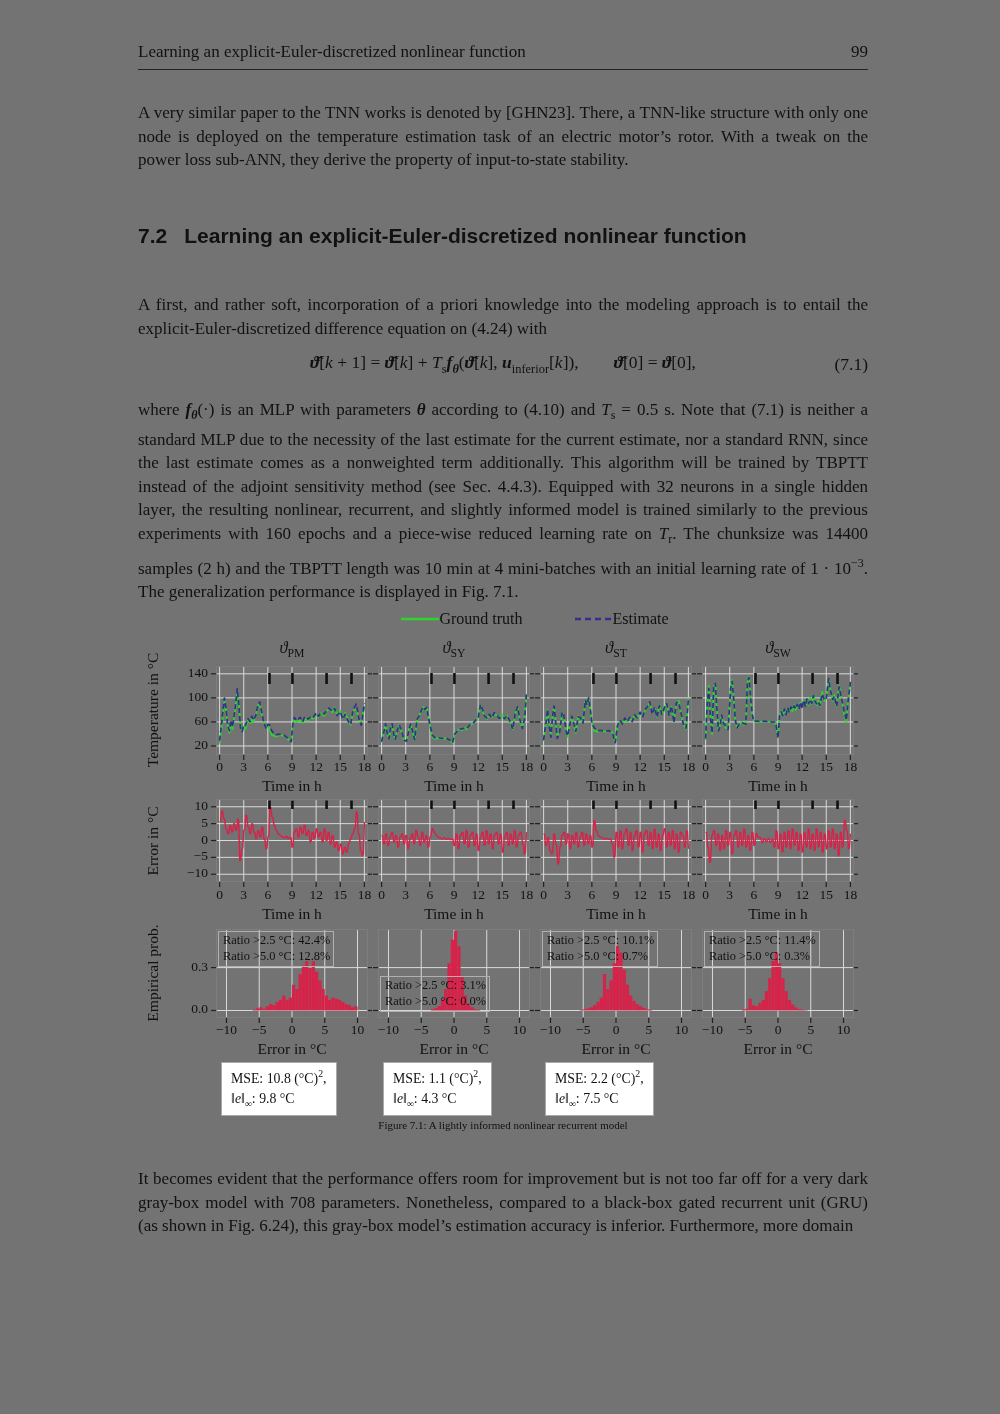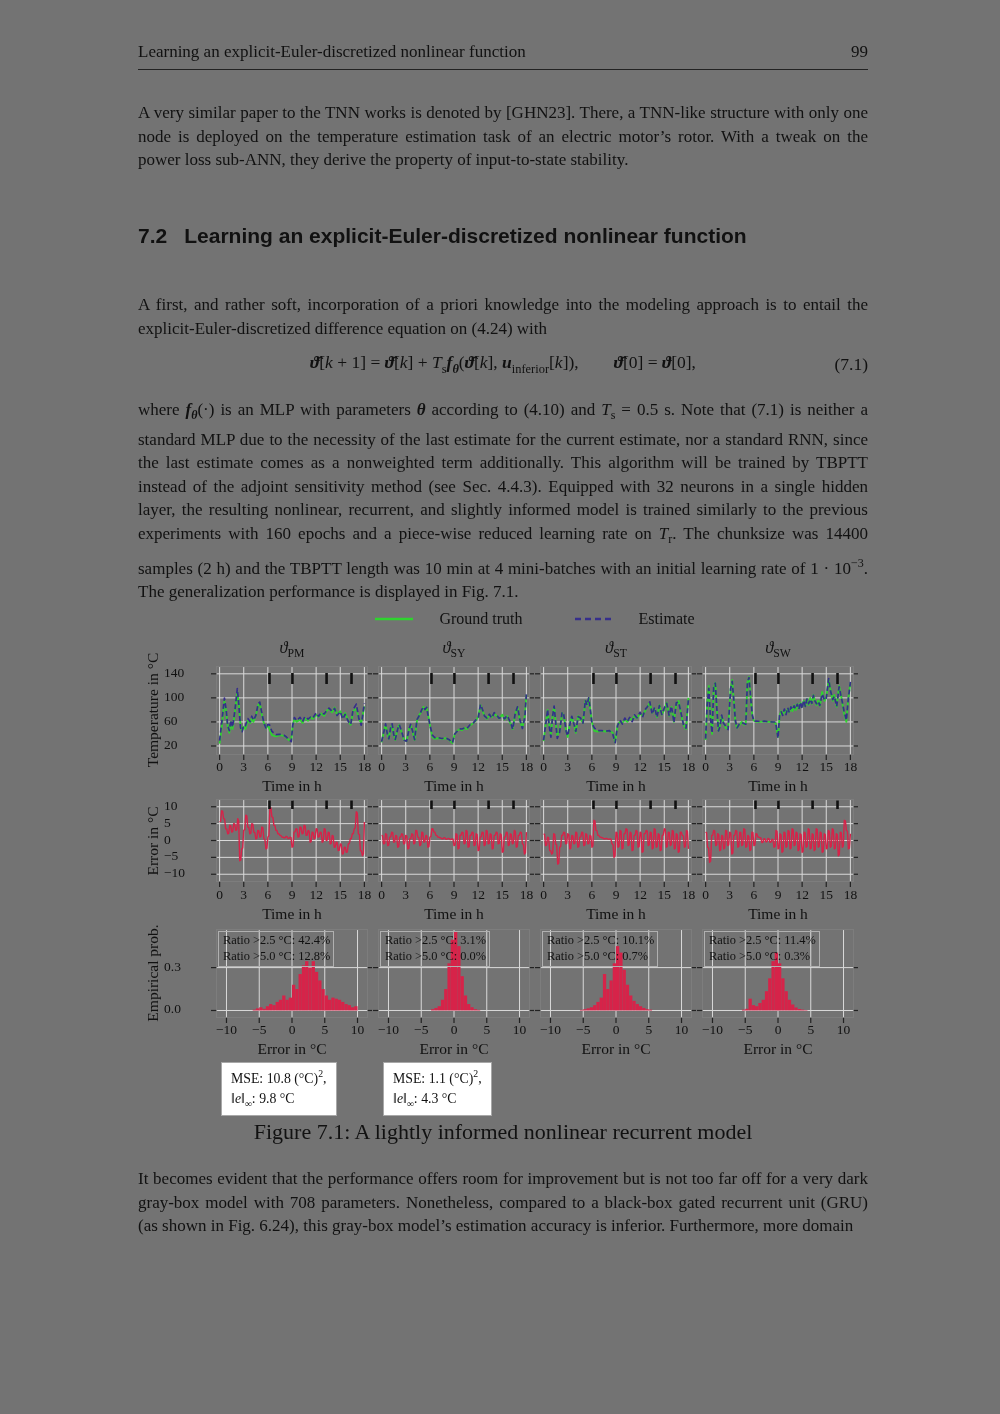--- a/index.html
+++ b/index.html
@@ -8,28 +8,28 @@
   .abs{position:absolute;}
   .hdr{top:42px;left:138px;width:730px;display:flex;justify-content:space-between;
        font-size:17px;padding-bottom:7px;border-bottom:1.3px solid #222;}
   .body-par{width:730px;left:138px;font-size:17px;line-height:23.5px;text-align:justify;}
   .sec-head{top:224px;left:138px;width:760px;font-family:"Liberation Sans","DejaVu Sans",sans-serif;
             font-weight:bold;font-size:21px;display:flex;gap:17px;}
   .eq-wrap{top:352px;left:138px;width:730px;height:30px;font-size:17.5px;}
   .eq-body{position:absolute;left:0;right:0;text-align:center;}
   .eq-num{position:absolute;right:0;top:2px;}
   sub{font-size:71%;} sup{font-size:71%;}
-  .cap{top:1119px;left:138px;width:730px;text-align:center;font-size:22px;}
+  .cap{top:1119px;left:138px;width:730px;text-align:center;font-size:11px;}
   .fig-legend{top:610px;left:0;width:1070px;display:flex;justify-content:center;gap:52px;
               font-size:16px;align-items:center;}
-  .leg-item{display:flex;align-items:center;gap:26px;}
+  .leg-item{display:flex;align-items:center;gap:0;}
   .col-title{top:638px;width:152px;text-align:center;font-size:16.5px;}
   .ylab{transform:translate(-50%,-50%) rotate(-90deg);white-space:nowrap;font-size:15.5px;}
   .tickx{transform:translateX(-50%);font-size:13.5px;white-space:nowrap;}
-  .ticky{width:44px;font-size:13.5px;}
+  .ticky{width:44px;text-align:right;font-size:13.5px;}
   .xlabel{width:152px;text-align:center;font-size:15.5px;}
   .ratio-box{border:1px solid #b0b0b0;background:transparent;font-size:12.4px;line-height:1.32;
              padding:0px 3px 1px 4px;white-space:nowrap;}
   .mse-box{border:1.3px solid #a8a8a8;background:#fff;font-size:13.8px;line-height:1.45;
            padding:4px 9px;white-space:nowrap;}
   svg{position:absolute;overflow:visible;}
 </style>
 </head>
 <body>
 
@@ -354,21 +354,21 @@
         <line x1="152" y1="81.49397590361447" x2="156" y2="81.49397590361447" stroke="#222" stroke-width="1.2"></line>
         <line x1="0" y1="38.60240963855422" x2="-5" y2="38.60240963855422" stroke="#222" stroke-width="1.2"></line>
         <line x1="152" y1="38.60240963855422" x2="156" y2="38.60240963855422" stroke="#222" stroke-width="1.2"></line>
       </svg>
       <div class="tickx" style="position:absolute;left:388.48275862068965px;top:1022px;">−10</div>
       <div class="tickx" style="position:absolute;left:421.2413793103448px;top:1022px;">−5</div>
       <div class="tickx" style="position:absolute;left:454px;top:1022px;">0</div>
       <div class="tickx" style="position:absolute;left:486.7586206896552px;top:1022px;">5</div>
       <div class="tickx" style="position:absolute;left:519.5172413793103px;top:1022px;">10</div>
       <div class="xlabel" style="position:absolute;left:378px;top:1040px;">Error in °C</div>
-      <div class="ratio-box" style="position:absolute;left:380px;top:931px;">Ratio &gt;2.5 °C: 3.1%<br>Ratio &gt;5.0 °C: 0.0%</div>
+      <div class="ratio-box" style="position:absolute;left:380px;top:976px;">Ratio &gt;2.5 °C: 3.1%<br>Ratio &gt;5.0 °C: 0.0%</div>
       <div class="mse-box" style="position:absolute;left:383px;top:1062px;">MSE: 1.1 (°C)<sup>2</sup>,<br>‖<i>e</i>‖<sub>∞</sub>: 4.3 °C</div>
       <div class="col-title" style="position:absolute;left:540px;"><i>ϑ</i><sub>ST</sub></div>
       <svg width="152" height="89" style="left:540px;top:666px;">
         <line x1="3.6190476190476195" y1="0" x2="3.6190476190476195" y2="89" stroke="#d9d9d9" stroke-width="1"></line>
         <line x1="27.746031746031747" y1="0" x2="27.746031746031747" y2="89" stroke="#d9d9d9" stroke-width="1"></line>
         <line x1="51.87301587301587" y1="0" x2="51.87301587301587" y2="89" stroke="#d9d9d9" stroke-width="1"></line>
         <line x1="76" y1="0" x2="76" y2="89" stroke="#d9d9d9" stroke-width="1"></line>
         <line x1="100.12698412698413" y1="0" x2="100.12698412698413" y2="89" stroke="#d9d9d9" stroke-width="1"></line>
         <line x1="124.25396825396825" y1="0" x2="124.25396825396825" y2="89" stroke="#d9d9d9" stroke-width="1"></line>
         <line x1="148.3809523809524" y1="0" x2="148.3809523809524" y2="89" stroke="#d9d9d9" stroke-width="1"></line>
@@ -493,20 +493,21 @@
         <line x1="0" y1="38.60240963855422" x2="-5" y2="38.60240963855422" stroke="#222" stroke-width="1.2"></line>
         <line x1="152" y1="38.60240963855422" x2="156" y2="38.60240963855422" stroke="#222" stroke-width="1.2"></line>
       </svg>
       <div class="tickx" style="position:absolute;left:550.4827586206897px;top:1022px;">−10</div>
       <div class="tickx" style="position:absolute;left:583.2413793103449px;top:1022px;">−5</div>
       <div class="tickx" style="position:absolute;left:616px;top:1022px;">0</div>
       <div class="tickx" style="position:absolute;left:648.7586206896551px;top:1022px;">5</div>
       <div class="tickx" style="position:absolute;left:681.5172413793103px;top:1022px;">10</div>
       <div class="xlabel" style="position:absolute;left:540px;top:1040px;">Error in °C</div>
       <div class="ratio-box" style="position:absolute;left:542px;top:931px;">Ratio &gt;2.5 °C: 10.1%<br>Ratio &gt;5.0 °C: 0.7%</div>
+      <div class="mse-box" style="position:absolute;left:545px;top:1062px;">MSE: 2.2 (°C)<sup>2</sup>,<br>‖<i>e</i>‖<sub>∞</sub>: 7.5 °C</div>
       <div class="col-title" style="position:absolute;left:702px;"><i>ϑ</i><sub>SW</sub></div>
       <svg width="152" height="89" style="left:702px;top:666px;">
         <line x1="3.6190476190476195" y1="0" x2="3.6190476190476195" y2="89" stroke="#d9d9d9" stroke-width="1"></line>
         <line x1="27.746031746031747" y1="0" x2="27.746031746031747" y2="89" stroke="#d9d9d9" stroke-width="1"></line>
         <line x1="51.87301587301587" y1="0" x2="51.87301587301587" y2="89" stroke="#d9d9d9" stroke-width="1"></line>
         <line x1="76" y1="0" x2="76" y2="89" stroke="#d9d9d9" stroke-width="1"></line>
         <line x1="100.12698412698413" y1="0" x2="100.12698412698413" y2="89" stroke="#d9d9d9" stroke-width="1"></line>
         <line x1="124.25396825396825" y1="0" x2="124.25396825396825" y2="89" stroke="#d9d9d9" stroke-width="1"></line>
         <line x1="148.3809523809524" y1="0" x2="148.3809523809524" y2="89" stroke="#d9d9d9" stroke-width="1"></line>
         <line x1="0" y1="79.97972972972973" x2="152" y2="79.97972972972973" stroke="#d9d9d9" stroke-width="1"></line>

